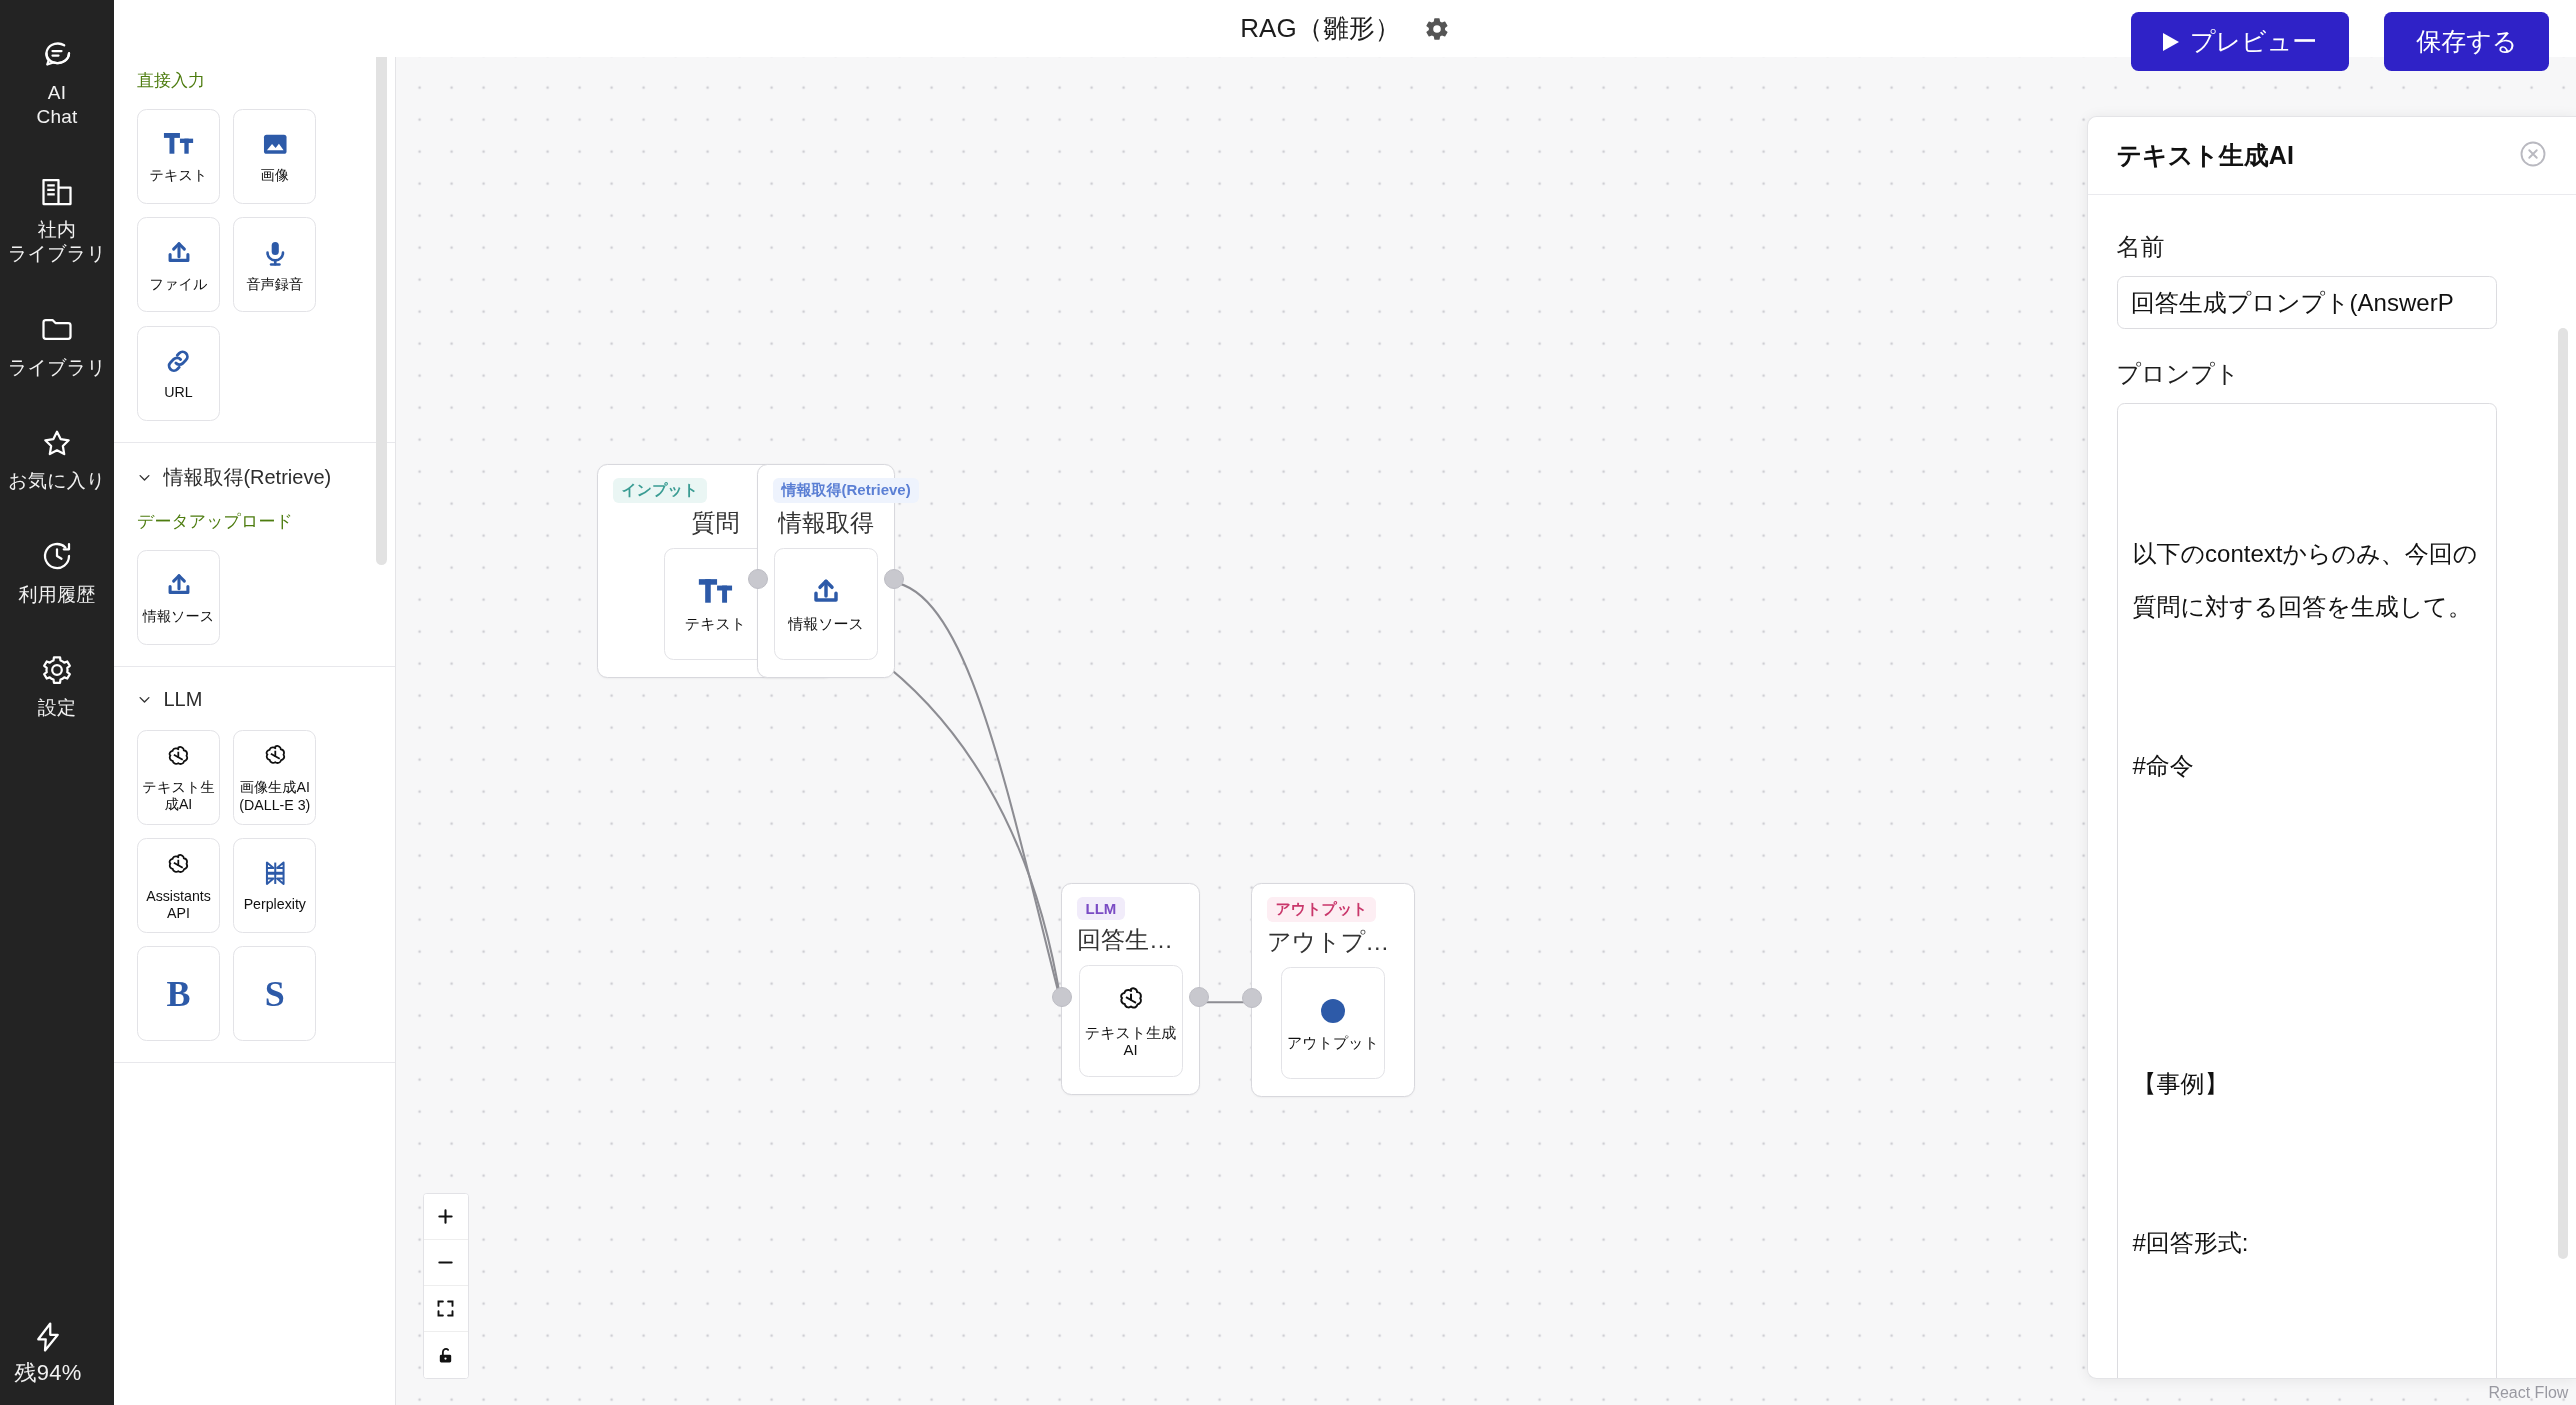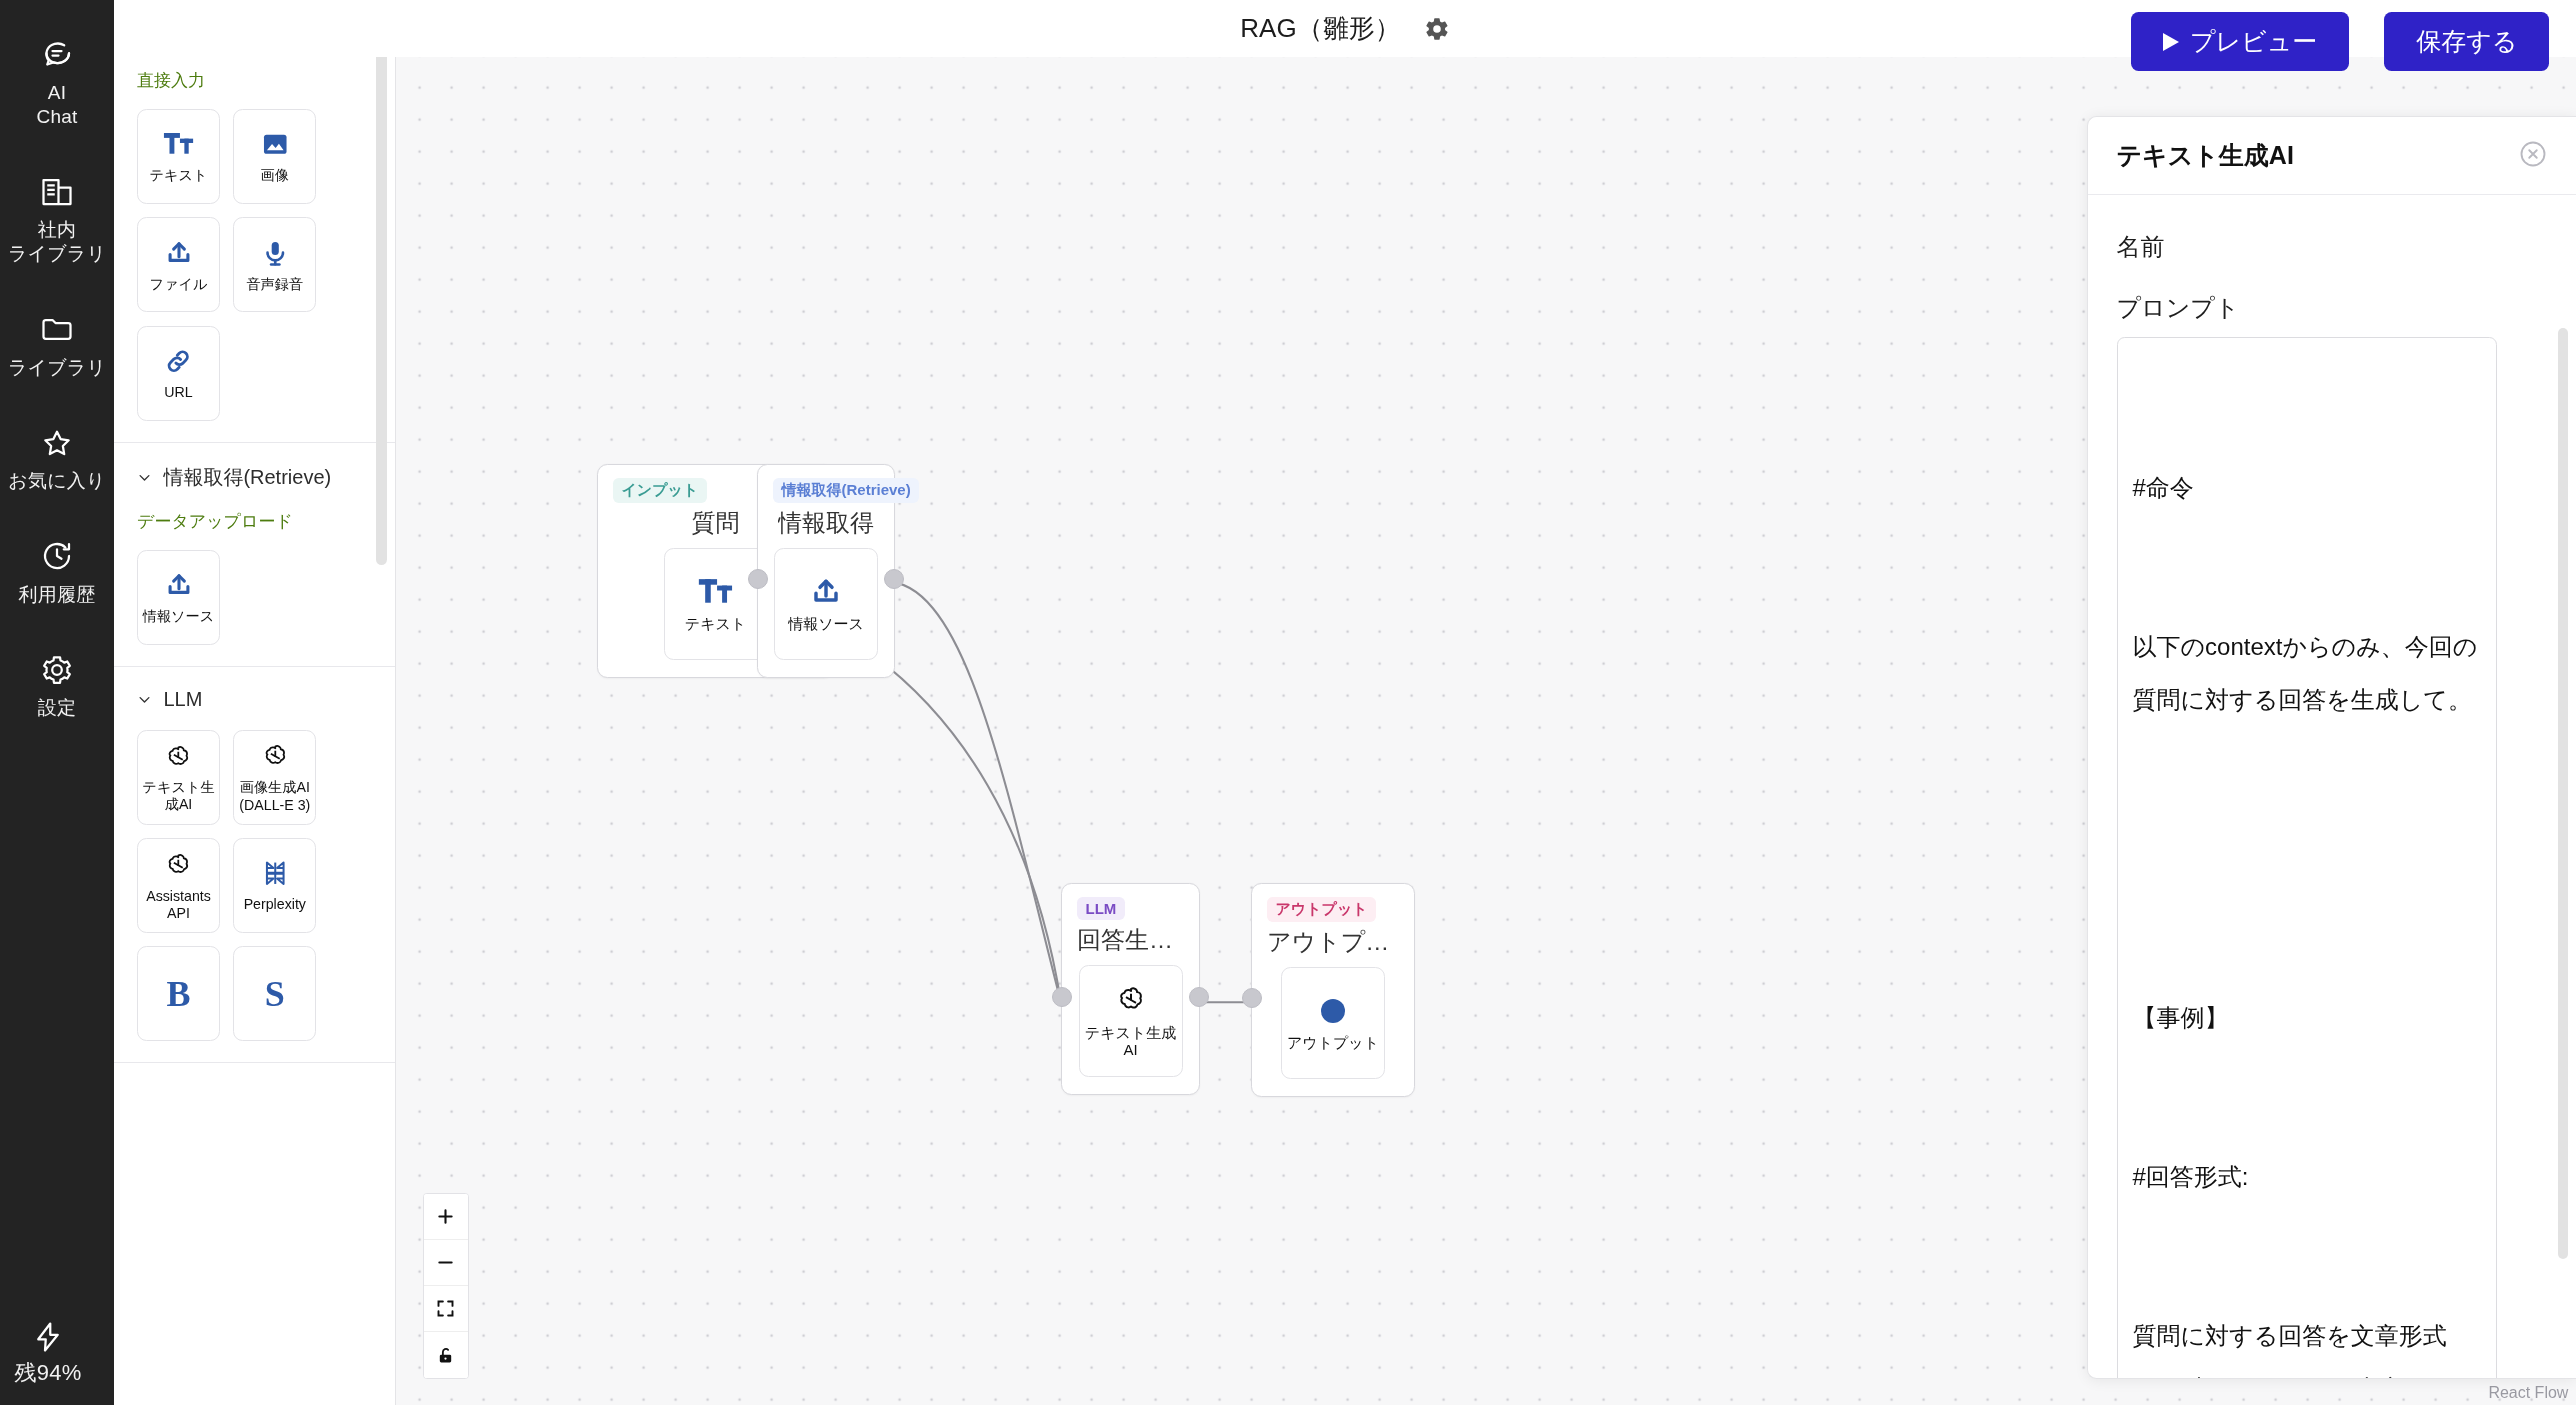--- a/index.html
+++ b/index.html
@@ -581,25 +581,26 @@
       <span class="close-ico">
         <svg width="30" height="30" viewBox="0 0 24 24" fill="none" stroke="#b9b9c0" stroke-width="1.5" stroke-linecap="round">
           <circle cx="12" cy="12" r="9.2"></circle>
             <path d="M9 9l6 6M15 9l-6 6"></path>
         </svg>
       </span>
     </div>
 
     <div class="rpanel-body">
       <div class="field-label">名前</div>
+      <div class="text-input">回答生成プロンプト(AnswerP</div>
 
       <div class="field-label second">プロンプト</div>
       <div class="prompt-box">
+        <div>以下のcontextからのみ、今回の質問に対する回答を生成して。</div>
         <div>#命令</div>
-        <div>以下のcontextからのみ、今回の質問に対する回答を生成して。</div>
         <div style="height:53px;"></div>
         <div>【事例】</div>
         <div>#回答形式:</div>
         <div>質問に対する回答を文章形式で。以下のcontextの内容から回答を行う。具体的な回答を心がける。</div>
         
         
         
         
         
         

